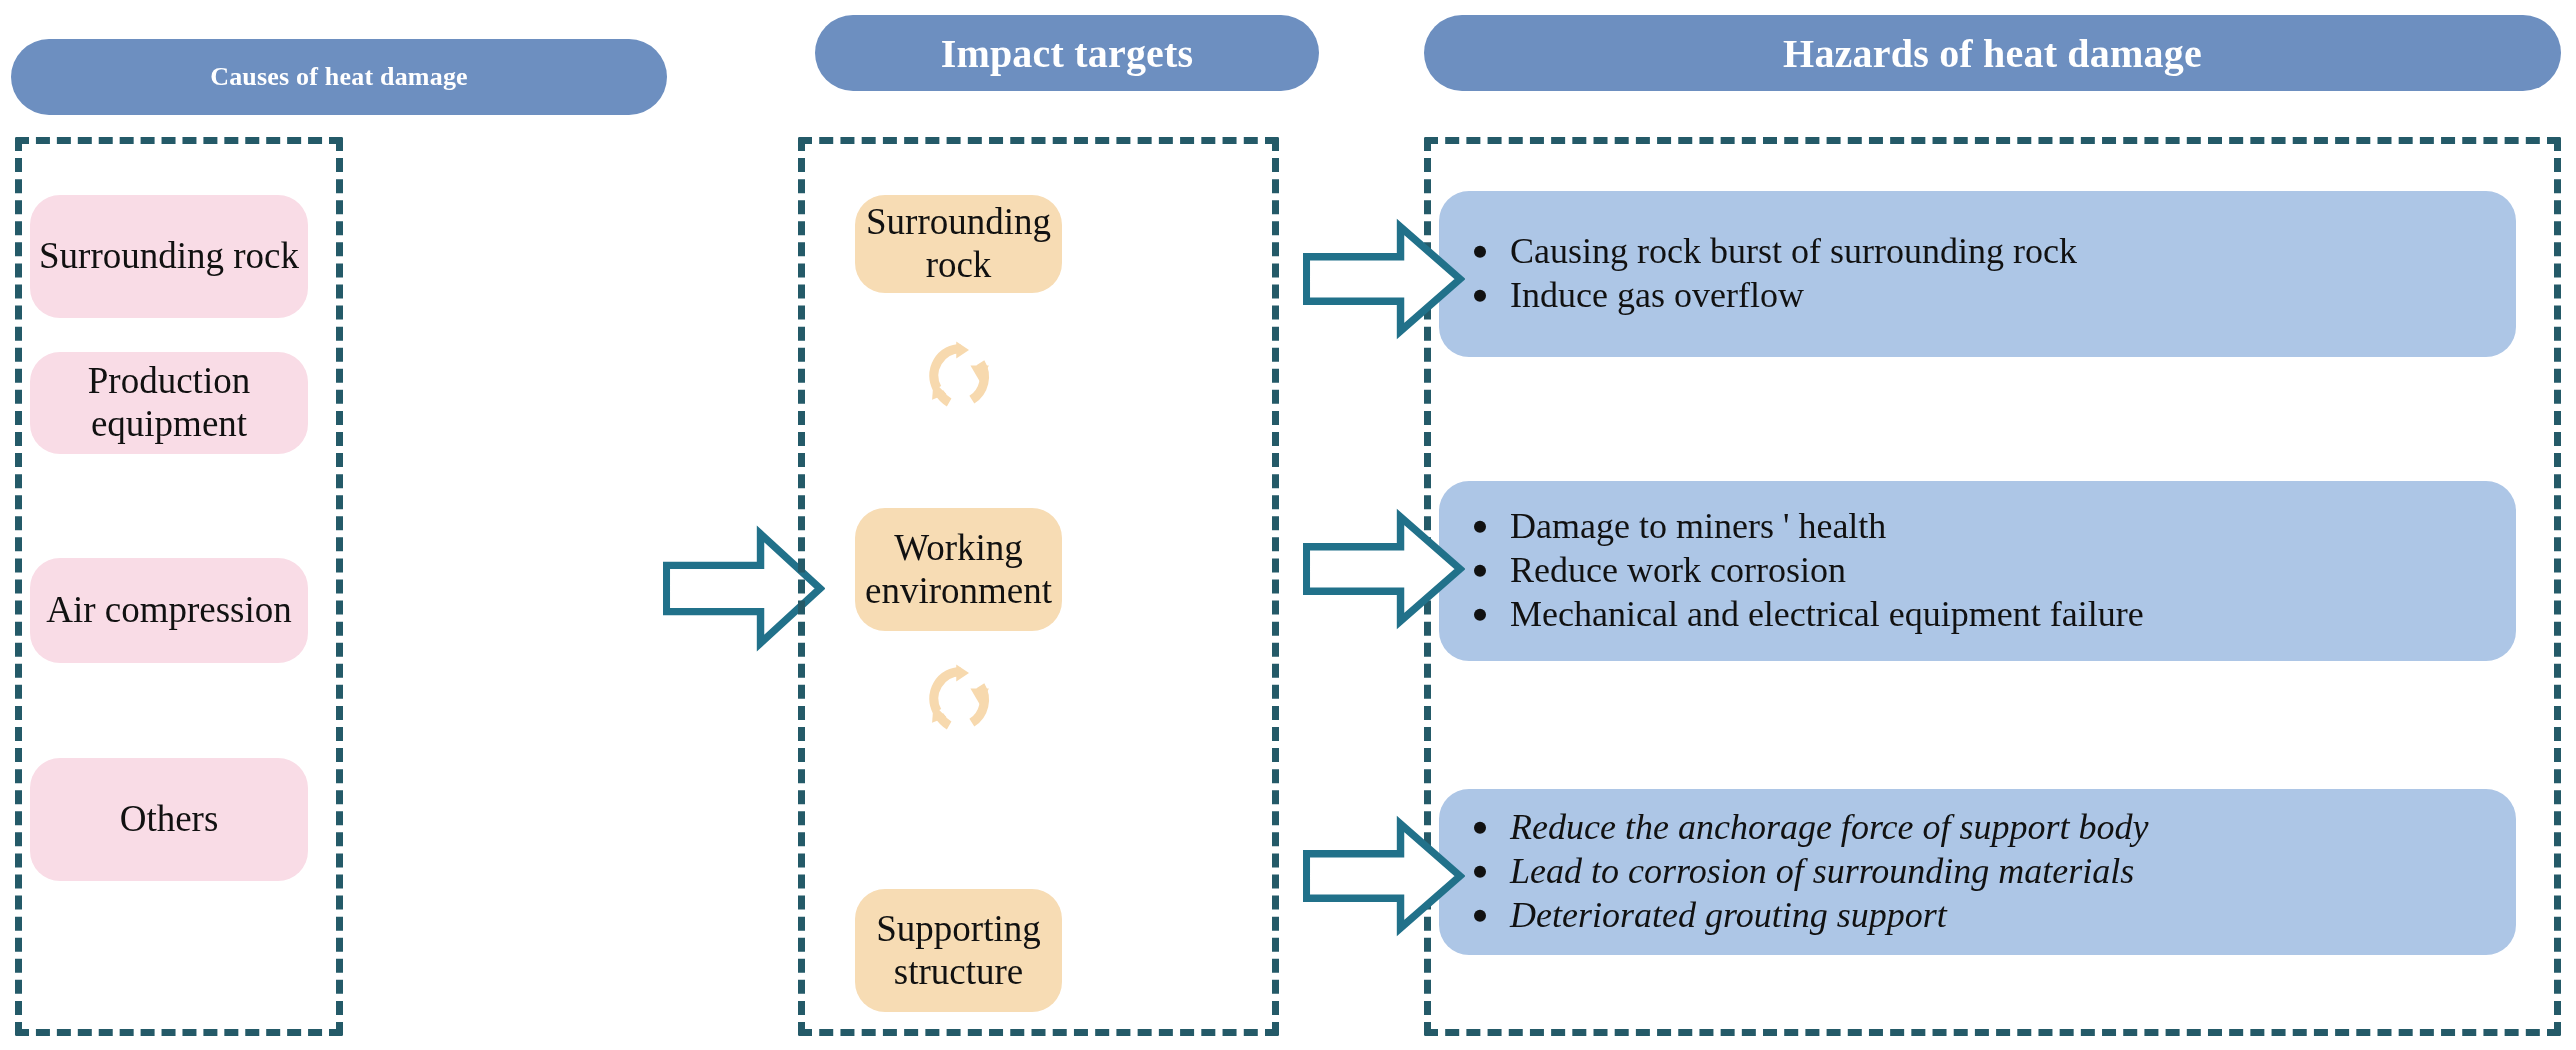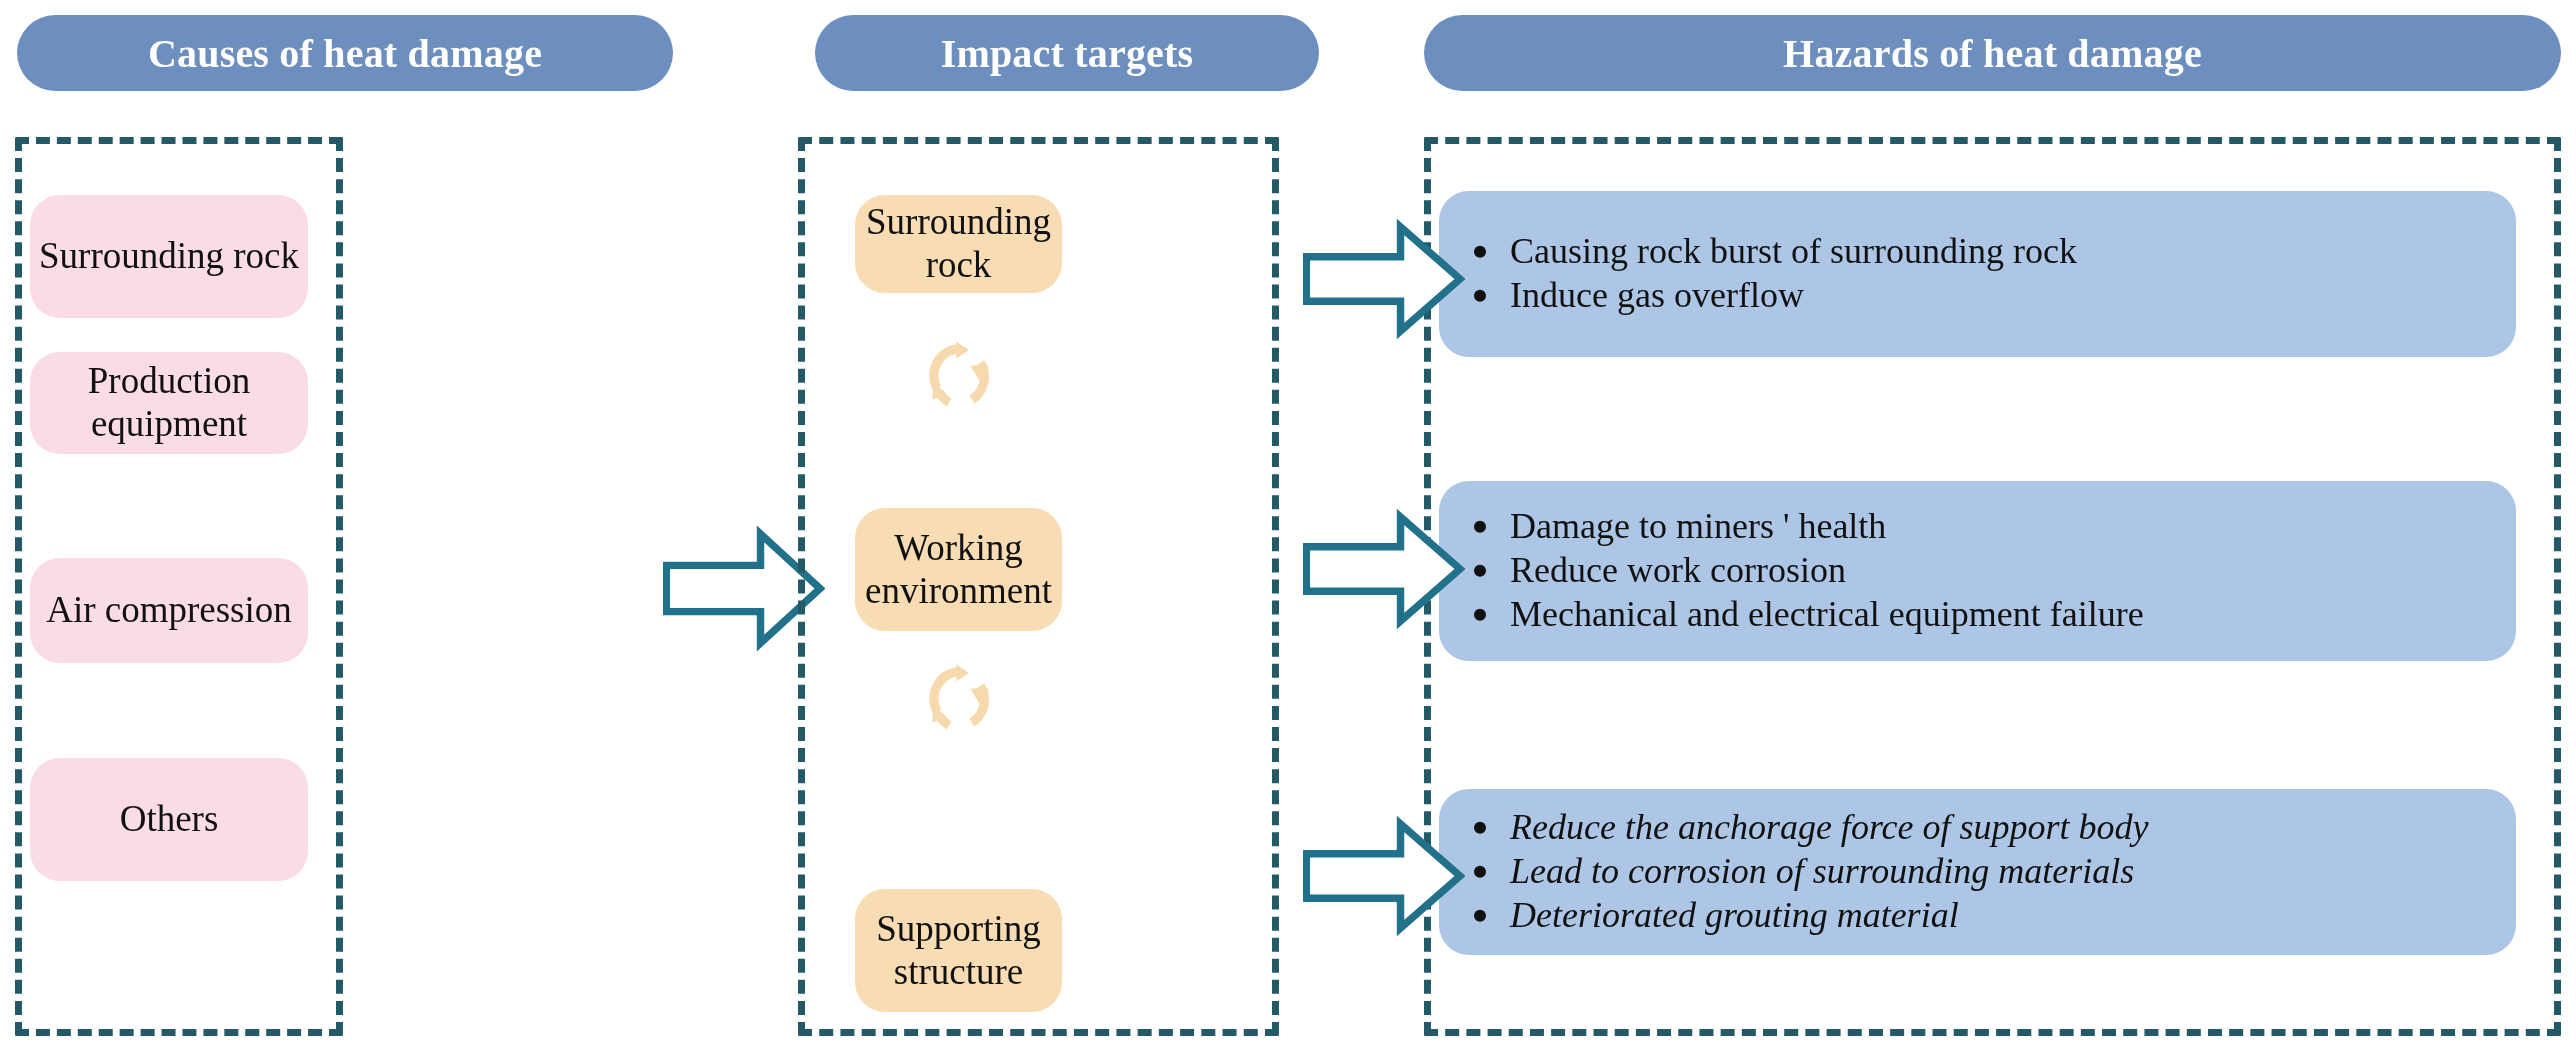--- a/index.html
+++ b/index.html
@@ -23,21 +23,21 @@
     top:15px;
     height:76px;
     border-radius:38px;
     background:#6d8fc0;
     color:#ffffff;
     display:flex;align-items:center;justify-content:center;
     font-weight:bold;
     letter-spacing:0.2px;
     white-space:nowrap;
   }
-  #hdr-causes {left:17px;  width:656px; font-size:40px;}
+  #hdr-causes {left:11px;  width:656px; font-size:26px;margin-top:24px;}
   #hdr-targets{left:36px;  width:504px; font-size:40px;}
   #hdr-hazards{left:15px;  width:1137px;font-size:40px;}
 
   
   .dashed-box{
     position:absolute;
     top:137px;
     bottom:14px;
     border:7.5px dashed #245a68;
     border-radius:1.7px;
@@ -198,21 +198,21 @@
       <li>Damage to miners ' health</li>
       <li>Reduce work corrosion</li>
       <li>Mechanical and electrical equipment failure</li>
     </ul>
   </div>
 
   <div class="node node-blue" id="hazard-2">
     <ul class="bullet-list">
       <li>Reduce the anchorage force of support body</li>
       <li>Lead to corrosion of surrounding materials</li>
-      <li>Deteriorated grouting material</li>
+      <li>Deteriorated grouting support</li>
     </ul>
   </div>
 </div>
 
 <svg class="block-arrow" id="arrow-haz-0" viewBox="0 0 196 150">
   <polygon points="4,48 118,48 118,12 190,75 118,138 118,102 4,102" fill="#ffffff" stroke="#21718a" stroke-width="9" stroke-linejoin="miter"></polygon>
 </svg>
 <svg class="block-arrow" id="arrow-haz-1" viewBox="0 0 196 150">
   <polygon points="4,48 118,48 118,12 190,75 118,138 118,102 4,102" fill="#ffffff" stroke="#21718a" stroke-width="9" stroke-linejoin="miter"></polygon>
 </svg>

